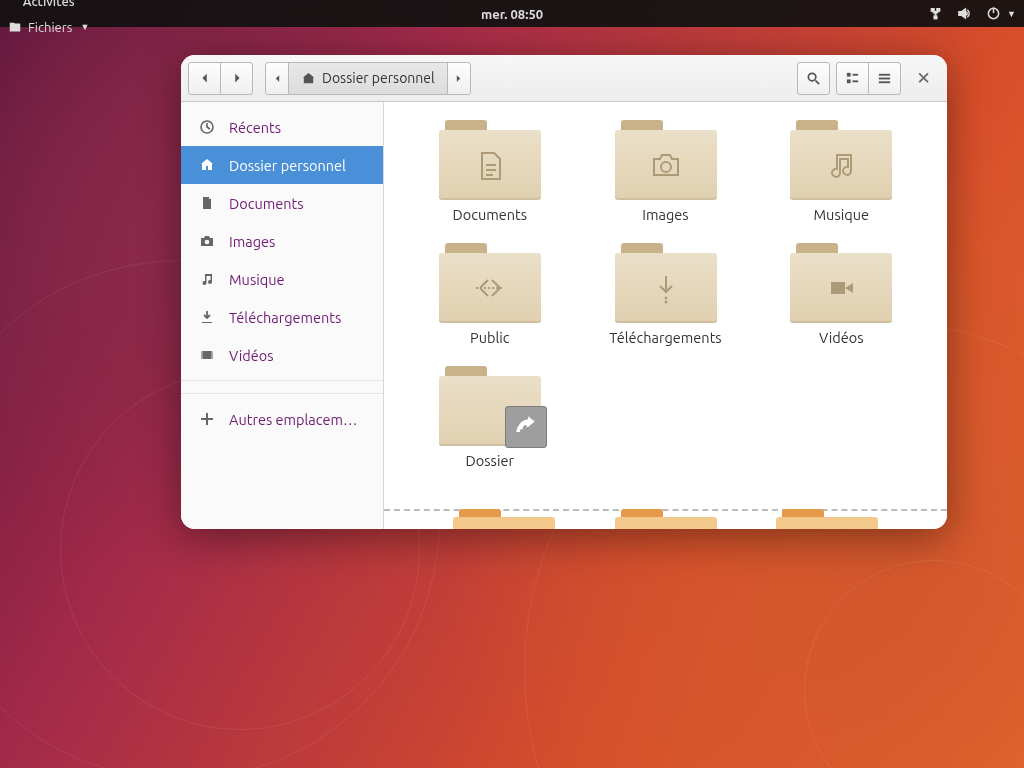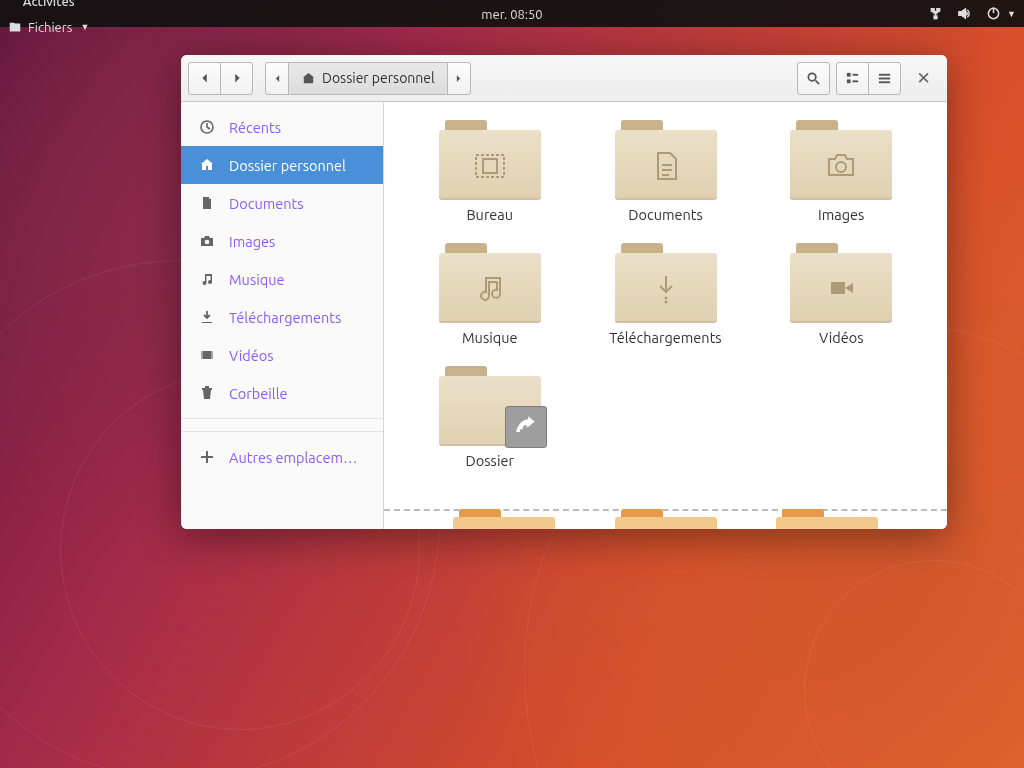--- a/index.html
+++ b/index.html
@@ -21,30 +21,30 @@
 
 
 .topbar {
   position: absolute; top:0; left:0; right:0; height:27px;
   background: rgba(20,18,18,0.95); color:#ddd;
   display:flex; align-items:center; font-size:13px;
   padding:0 8px; z-index:10;
 }
 .topbar .left { display:flex; align-items:center; gap:12px;flex-direction:column; }
 .topbar .app { display:flex; align-items:center; gap:6px; }
-.topbar .center { position:absolute; left:50%; transform:translateX(-50%); font-weight:400; }
+.topbar .center { position:absolute; left:50%; transform:translateX(-50%); font-weight:700; }
 .topbar .right { margin-left:auto; display:flex; align-items:center; gap:14px; }
 .topbar svg { fill:#ddd; }
 .topbar .act { font-weight:500; }
 .dropdown-caret { font-size:9px; margin-left:2px; }
 
 
 .window {
   position:absolute; left:181px; top:55px; width:766px; height:474px;
-  background:#fff; border-radius:6px; box-shadow:0 8px 40px rgba(0,0,0,0.4);
+  background:#fff; border-radius:14px; box-shadow:0 8px 40px rgba(0,0,0,0.4);
   overflow:hidden; display:flex; flex-direction:column;
 }
 
 
 .headerbar {
   height:47px; background:linear-gradient(#f7f7f7,#ededed);
   border-bottom:1px solid #c8c8c8;
   display:flex; align-items:center; padding:0 7px; gap:6px;
 }
 .hbtn {
@@ -71,21 +71,21 @@
 .close-x { font-size:17px; color:#666; width:33px; text-align:center; cursor:pointer; }
 
 
 .body { flex:1; display:flex; min-height:0; }
 .sidebar {
   width:203px; background:#fafafa; border-right:1px solid #d8d8d8;
   display:flex; flex-direction:column; padding-top:6px; overflow:hidden;
 }
 .side-item {
   height:38px; display:flex; align-items:center; gap:14px;
-  padding:0 18px; font-size:14.5px; color:#8b5cf6; cursor:pointer;
+  padding:0 18px; font-size:14.5px; color:#701a75; cursor:pointer;
 }
 .side-item.selected { background:#4a90d9; color:#fff; }
 .side-item.selected svg { fill:#fff; }
 .side-item svg { fill:#666; width:16px; height:16px; flex-shrink:0; }
 .side-sep { height:1px; background:#e4e4e4; margin:6px 0; }
 .side-item .eject { margin-left:auto; }
 .side-item .lbl { white-space:nowrap; overflow:hidden; text-overflow:ellipsis; }
 
 .content {
   flex:1; background:#fff; overflow:hidden; position:relative;
@@ -261,56 +261,38 @@
             <span class="lbl">Téléchargements</span>
           </div>
           <div class="side-item">
             <svg viewBox="0 0 16 16" style="color:#666">
               <rect x="2" y="4" width="12" height="8" rx="1"></rect>
               <rect x="2" y="4" width="2" height="8" fill="#fafafa" opacity="0.4"></rect>
               <rect x="12" y="4" width="2" height="8" fill="#fafafa" opacity="0.4"></rect>
             </svg>
             <span class="lbl">Vidéos</span>
           </div>
-          <div class="side-item">
-            <svg viewBox="0 0 16 16" style="color:#666">
-              <path d="M4 5h8l-1 9H5zM3 3h10v2H3zM6 1h4v2H6z"></path>
-            </svg>
-            <span class="lbl">Corbeille</span>
-          </div>
         </div>
       <div class="side-sep"></div>
       <div class="side-sep"></div>
       <div class="side-item">
         <svg viewBox="0 0 16 16">
             <path d="M7 2h2v12H7zM2 7h12v2H2z"></path>
           </svg>
         <span class="lbl">Autres emplacements</span>
       </div>
     </div>
 
     <div class="content">
       <div class="grid" id="folder-grid">
           <div class="item">
             <div class="folder">
               <div class="tab"></div>
               <div class="front">
                 <svg width="40" height="40" viewBox="0 0 40 40">
-                  <rect x="6" y="10" width="28" height="22" fill="none" stroke="#a89470" stroke-width="2" stroke-dasharray="3 2"></rect>
-                  <rect x="13" y="14" width="14" height="14" fill="none" stroke="#a89470" stroke-width="2"></rect>
-                </svg>
-              </div>
-            </div>
-            <div class="name">Bureau</div>
-          </div>
-          <div class="item">
-            <div class="folder">
-              <div class="tab"></div>
-              <div class="front">
-                <svg width="40" height="40" viewBox="0 0 40 40">
                   <path d="M12 8h12l6 6v20H12z" fill="none" stroke="#a89470" stroke-width="2"></path>
                   <path d="M16 20h10M16 25h10M16 30h7" stroke="#a89470" stroke-width="2"></path>
                 </svg>
               </div>
             </div>
             <div class="name">Documents</div>
           </div>
           <div class="item">
             <div class="folder">
               <div class="tab"></div>
@@ -326,20 +308,32 @@
           <div class="item">
             <div class="folder">
               <div class="tab"></div>
               <div class="front">
                 <svg width="40" height="40" viewBox="0 0 40 40">
                   <path d="M16 10h14v16a4 4 0 11-3-4V14H19v14a4 4 0 11-3-4z" fill="none" stroke="#a89470" stroke-width="2"></path>
                 </svg>
               </div>
             </div>
             <div class="name">Musique</div>
+          </div>
+          <div class="item">
+            <div class="folder">
+              <div class="tab"></div>
+              <div class="front">
+                <svg width="40" height="40" viewBox="0 0 40 40">
+                  <path d="M10 20l8-8M10 20l8 8M30 20l-8-8M30 20l-8 8" stroke="#a89470" stroke-width="2" fill="none"></path>
+                  <path d="M6 20h28" stroke="#a89470" stroke-width="2" stroke-dasharray="2 2"></path>
+                </svg>
+              </div>
+            </div>
+            <div class="name">Public</div>
           </div>
           <div class="item">
             <div class="folder">
               <div class="tab"></div>
               <div class="front">
                 <svg width="40" height="40" viewBox="0 0 40 40">
                   <path d="M20 8v16M14 18l6 6 6-6" stroke="#a89470" stroke-width="2" fill="none"></path>
                   <circle cx="20" cy="30" r="1.5" fill="#a89470"></circle>
                   <circle cx="20" cy="34" r="1.5" fill="#a89470"></circle>
                 </svg>

